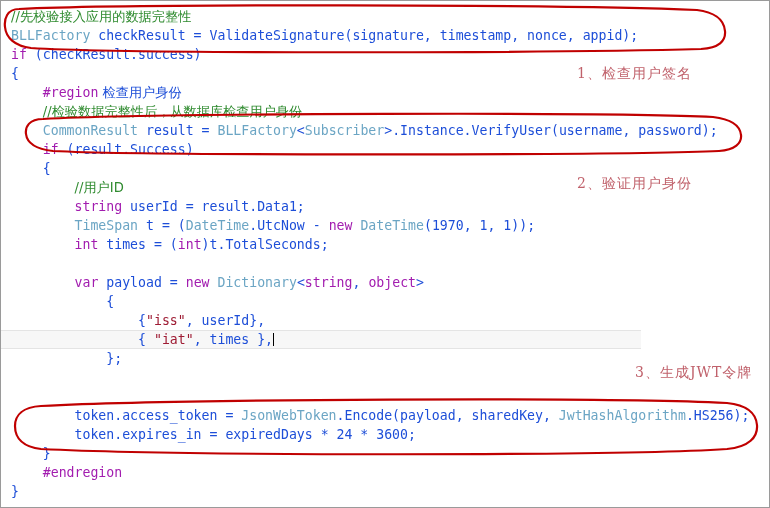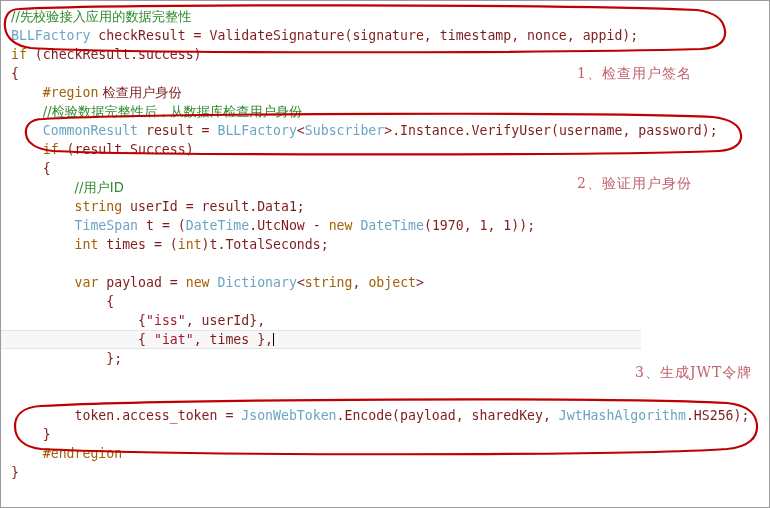--- a/index.html
+++ b/index.html
@@ -38,24 +38,24 @@
     box-sizing: border-box;
   }
   .line.hl {
     background: #f7f7f7;
     border-top: 1px solid #e4e4e4;
     border-bottom: 1px solid #e4e4e4;
     height: 19px;
     line-height: 17px;
   }
   .cm   { color: #2f8b2f; }          
-  .kw   { color: #a16207; }          
+  .kw   { color: #a21caf; }          
   .ty   { color: #6ba5c4; }          
   .str  { color: #9e1b33; }          
-  .pl   { color: #7f1d1d; }
+  .pl   { color: #1d4ed8; }
   .caret {
     display: inline-block;
     width: 1px;
     height: 13px;
     background: #000;
     vertical-align: -2px;
   }
 
   
   #annotations {
@@ -98,20 +98,21 @@
       <div class="line"><span class="pl">        </span><span class="kw">int</span><span class="pl"> times = (</span><span class="kw">int</span><span class="pl">)t.TotalSeconds;</span></div>
       <div class="line"><span class="pl"></span></div>
       <div class="line"><span class="pl">        </span><span class="kw">var</span><span class="pl"> payload = </span><span class="kw">new</span><span class="pl"> </span><span class="ty">Dictionary</span><span class="pl">&lt;</span><span class="kw">string</span><span class="pl">, </span><span class="kw">object</span><span class="pl">&gt;</span></div>
       <div class="line"><span class="pl">            </span><span class="pl">{</span></div>
       <div class="line"><span class="pl">                </span><span class="pl">{</span><span class="str">"iss"</span><span class="pl">, userId},</span></div>
       <div class="line hl"><span class="pl">                </span><span class="pl">{ </span><span class="str">"iat"</span><span class="pl">, times },</span><span class="caret"></span></div>
       <div class="line"><span class="pl">            </span><span class="pl">};</span></div>
       <div class="line"><span class="pl"></span></div>
       <div class="line"><span class="pl">        </span></div>
       <div class="line"><span class="pl">        </span><span class="pl">token.access_token = </span><span class="ty">JsonWebToken</span><span class="pl">.Encode(payload, sharedKey, </span><span class="ty">JwtHashAlgorithm</span><span class="pl">.HS256);</span></div>
+      <div class="line"><span class="pl">        </span><span class="pl">token.expires_in = expiredDays * 24 * 3600;</span></div>
       <div class="line"><span class="pl">    </span><span class="pl">}</span></div>
       <div class="line"><span class="pl">    </span><span class="kw">#endregion</span></div>
       <div class="line"><span class="pl">}</span></div>
     </div>
 
   <svg id="annotations" viewBox="0 0 770 508" width="770" height="508">
 
     <path d="M 18 8
              C 6 8, 3 18, 4 26
              C 5 37, 14 45, 30 47

